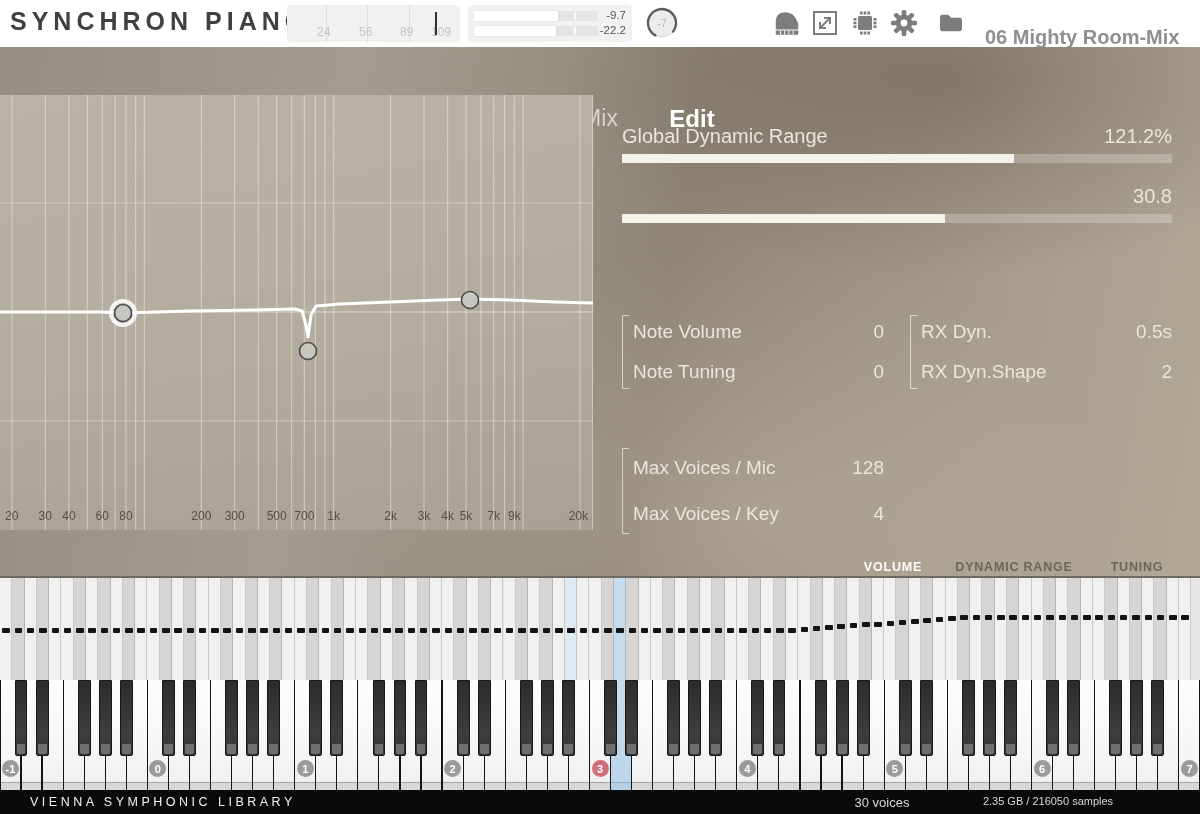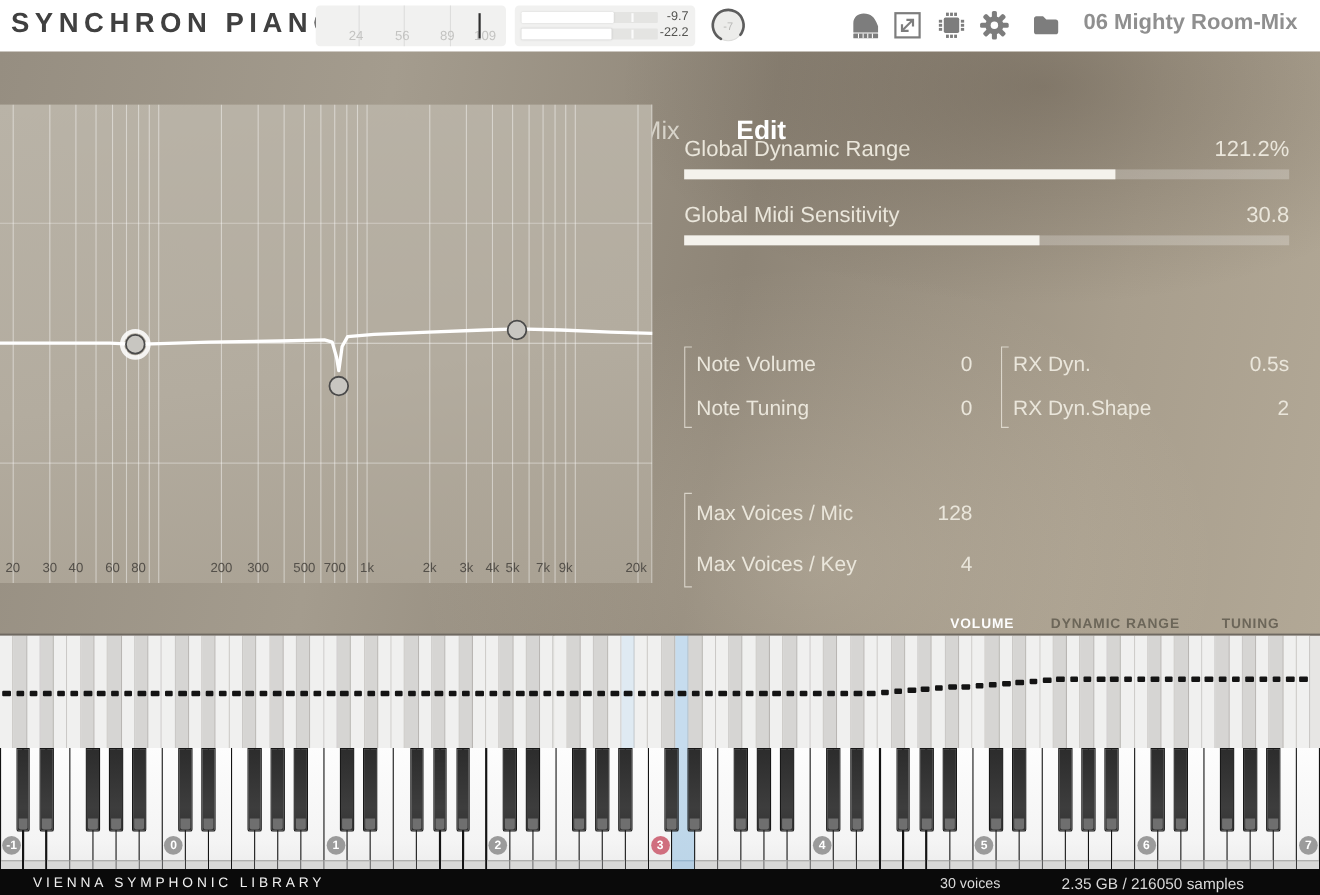--- a/index.html
+++ b/index.html
@@ -14,21 +14,21 @@
   .velmeter .vnum{position:absolute;bottom:3px;font-size:12px;color:#c4c4c2;}
   .velcursor{position:absolute;top:7px;width:2px;height:23px;background:#2f2f2f;}
   .outpanel{position:absolute;left:468px;top:5px;width:164px;height:37px;background:#f1f1f0;border-radius:4px;}
   .otrack{position:absolute;left:6px;width:124px;height:10px;background:#e4e4e2;border-radius:1px;}
   .ofill{position:absolute;left:0;top:0;height:10px;background:#ffffff;border-radius:1px;box-shadow:0 0 2px rgba(0,0,0,.12);}
   .otick{position:absolute;top:1px;width:2px;height:8px;background:#fbfbfa;}
   .oval{position:absolute;right:6px;width:44px;font-size:11.5px;color:#555552;text-align:right;}
   .knob{position:absolute;left:644px;top:5px;width:36px;height:36px;}
   
   .icon{position:absolute;top:8px;}
-  .presetname{position:absolute;left:985px;top:9px;font-size:20px;font-weight:700;color:#8f8f8f;white-space:nowrap;}
+  .presetname{position:absolute;left:985px;top:26px;font-size:20px;font-weight:700;color:#8f8f8f;white-space:nowrap;}
 
   
   .main{position:absolute;left:0;top:47px;width:1200px;height:531px;
     background:
       radial-gradient(620px 320px at 79% 6%, rgba(58,48,38,.30), rgba(58,48,38,0) 62%),
       radial-gradient(560px 420px at 62% 88%, rgba(238,228,208,.22), rgba(238,228,208,0) 65%),
       linear-gradient(100deg,#968e81 0%,#a49c8e 28%,#8e8577 55%,#a89e8d 82%,#b2a896 100%);}
   .tab{position:absolute;top:58px;transform:translateX(-50%);font-size:23px;color:#d7d3c9;cursor:pointer;white-space:nowrap;}
   .tab.active{font-size:24px;font-weight:700;color:#ffffff;}
 
@@ -71,21 +71,21 @@
   .bkey::after{content:"";position:absolute;left:1px;right:1px;bottom:1px;height:10px;background:#6f6f6f;border-radius:0 0 2px 2px;}
   .omark{position:absolute;top:80px;width:17px;height:17px;border-radius:50%;background:#9b9b9b;color:#ffffff;
     font-size:11px;font-weight:700;display:flex;align-items:center;justify-content:center;}
   .omark.active{background:#d06e7e;}
   .bluestub{position:absolute;top:790px;width:20px;height:8px;background:#c6dcee;border-radius:0 0 2px 2px;}
 
   
   .statusbar{position:absolute;left:0;top:790px;width:1200px;height:24px;background:#0a0a0a;}
   .brand{position:absolute;left:30px;top:5px;font-size:12.5px;letter-spacing:3.5px;color:#f1f1f1;white-space:nowrap;}
   .svoices{position:absolute;left:882px;top:5px;transform:translateX(-50%);font-size:13px;color:#d9d9d9;white-space:nowrap;}
-  .smem{position:absolute;left:1048px;top:5px;transform:translateX(-50%);font-size:14px;color:#d9d9d9;white-space:nowrap;text-align:center;}
+  .smem{position:absolute;left:1048px;top:5px;transform:translateX(-50%);font-size:11px;color:#d9d9d9;white-space:nowrap;text-align:center;}
 </style>
 </head>
 <body>
 
 <div class="stage">
 
   <div class="topbar">
     <div class="logo">SYNCHRON PIANOS</div>
 
     <div class="velmeter">
@@ -256,21 +256,20 @@
         <span>Reset</span>
       </div>
     </div>
 
     <div class="gslider-label" style="left:622px;top:78px">Global Dynamic Range</div>
     <div class="gslider-val" style="left:1052px;top:78px">121.2%</div>
     <div class="gtrack" style="top:107px">
         <div class="gfill" id="gfill0" style="width: 392.15px;"></div>
       </div>
 
-    <div class="gslider-label" style="left:622px;top:138px">Global Midi Sensitivity</div>
     <div class="gslider-val" style="left:1052px;top:138px">30.8</div>
     <div class="gtrack" style="top:167px">
         <div class="gfill" id="gfill1" style="width: 322.85px;"></div>
       </div>
 
     <div class="pgroup g3" style="left:622px;top:265px">
       <div class="prow">
         <span>Note Volume</span>
         <span>0</span>
         </div>

